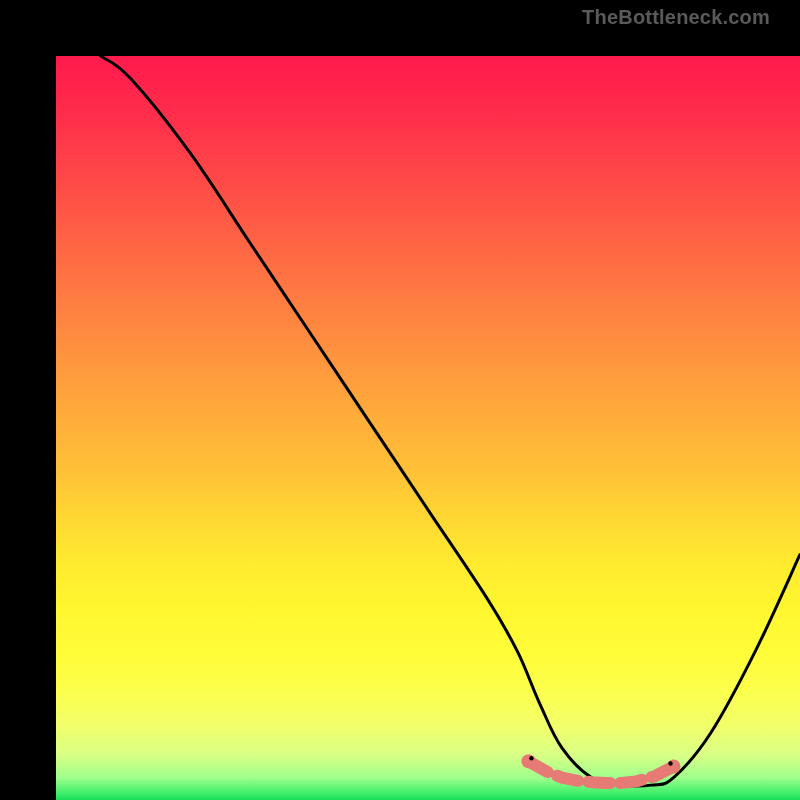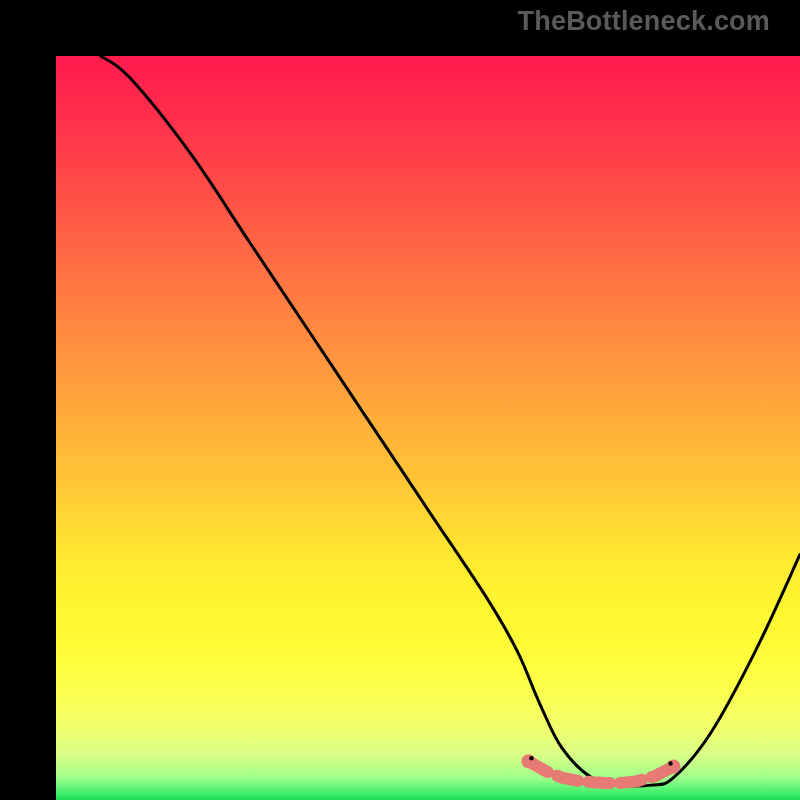--- a/index.html
+++ b/index.html
@@ -49,21 +49,21 @@
       #9fff8c 97%,
       #44ef6c 99%,
       #18dc57 100%
     );
   }
   .watermark {
     position: absolute;
     top: 6px;
     right: 30px;
     font-family: Arial, Helvetica, sans-serif;
-    font-size: 27px;
+    font-size: 20px;
     font-weight: 600;
     color: #5a5a5a;
     letter-spacing: 0.2px;
     z-index: 10;
     margin-left: 32px;
   }
   svg.curve {
     position: absolute;
     inset: 0;
     width: 744px;

